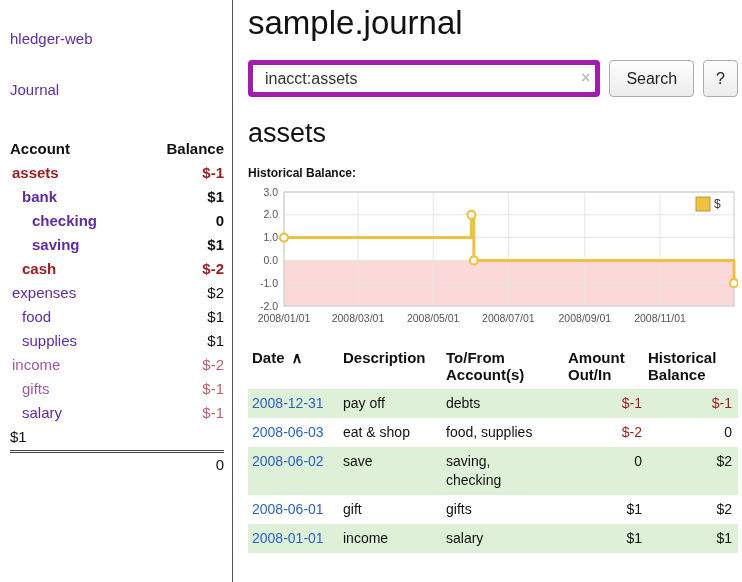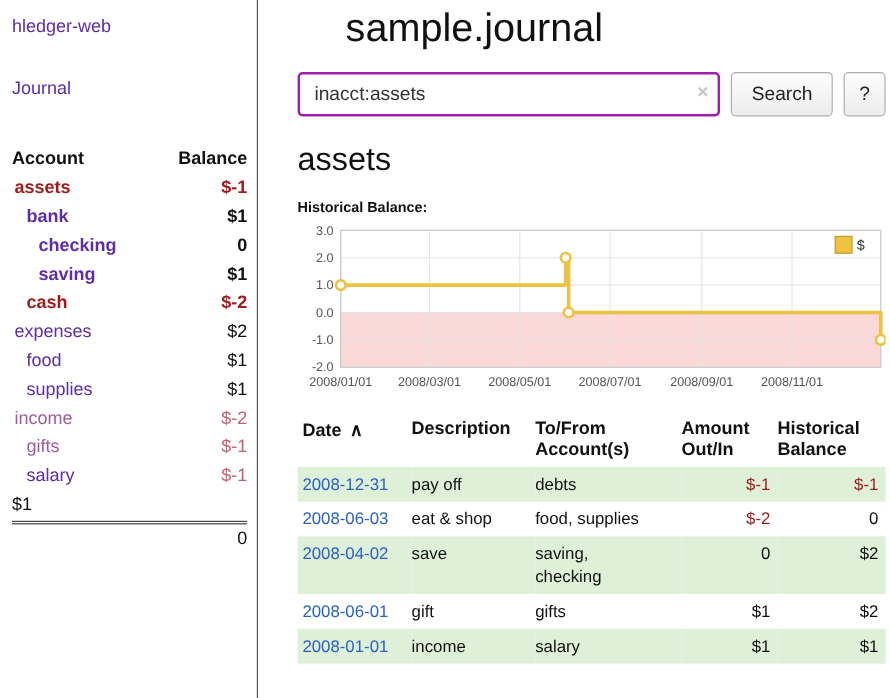--- a/index.html
+++ b/index.html
@@ -12,41 +12,41 @@
 
   .c-purple { color: var(--purple); }
   .c-mauve  { color: var(--mauve); }
   .c-red    { color: var(--darkred); }
   .c-rose   { color: var(--rose); }
   .b { font-weight: bold; }
   .prewrap { white-space: pre-line; }
 
   
   .sidebar {
-    position: absolute; left: 0; top: 0; width: 215px; height: 582px;
-    border-right: 1px solid #555; padding: 14px 8px 0 10px; background: #fff;
+    position: absolute; left: 0; top: 0; width: 233px; height: 582px;
+    border-right: 1px solid #555; padding: 30px 8px 0 10px; background: #fff;
   }
   .app-title { display: block; font-size: 15px; }
   .journal-link { display: block; font-size: 15px; margin-top: 34px; }
   .acct-table { margin-top: 42px; font-size: 15px; }
   .acct-head { display: flex; justify-content: space-between; font-weight: bold; padding-bottom: 4px; }
   .acct-row { display: flex; justify-content: space-between; line-height: 24px; }
   .acct-row .acct-bal { text-align: right; }
   .d0 { padding-left: 2px; }
   .d1 { padding-left: 12px; }
   .d2 { padding-left: 22px; }
   .acct-total { border-top: 3px double #444; text-align: right; line-height: 24px; margin-top: 1px; }
 
   
   .main { position: absolute; left: 248px; top: 0; width: 490px; padding-top: 4px; }
-  h1 { font-size: 33px; font-weight: 500; letter-spacing: 0; margin-left: 40px; }
+  h1 { font-size: 33px; font-weight: 500; letter-spacing: 0; }
   .search-row { display: flex; gap: 9px; margin-top: 18px; align-items: stretch; }
   .search-wrap { position: relative; width: 358px; }
   .search-input {
-    width: 100%; height: 37px; border: 2px solid #a21caf; border-radius: 4px;
+    width: 100%; height: 37px; border: 5px solid #a21caf; border-radius: 4px;
     font-family: inherit; font-size: 16px; color: #333; padding: 6px 30px 6px 12px; outline: none;
   }
   .clear-x {
     position: absolute; right: 10px; top: 9px; color: #c3c3c3;
     font-size: 16px; font-weight: bold; line-height: 18px; cursor: pointer;
   }
   .btn {
     border: 1px solid #adadad; border-radius: 4px; background: linear-gradient(#fdfdfd, #ececec);
     font-family: inherit; font-size: 16px; color: #222; padding: 6px 16px; cursor: pointer;
   }
@@ -217,21 +217,21 @@
         <td class="num neg">$-1</td>
       </tr>
       <tr>
         <td><a class="date-link">2008-06-03</a></td>
         <td>eat &amp; shop</td>
         <td class="prewrap">food, supplies</td>
         <td class="num neg">$-2</td>
         <td class="num">0</td>
       </tr>
       <tr class="green">
-        <td><a class="date-link">2008-04-02</a></td>
+        <td><a class="date-link">2008-06-02</a></td>
         <td>save</td>
         <td class="prewrap">saving,
 checking</td>
         <td class="num">0</td>
         <td class="num">$2</td>
       </tr>
       <tr>
         <td><a class="date-link">2008-06-01</a></td>
         <td>gift</td>
         <td class="prewrap">gifts</td>

